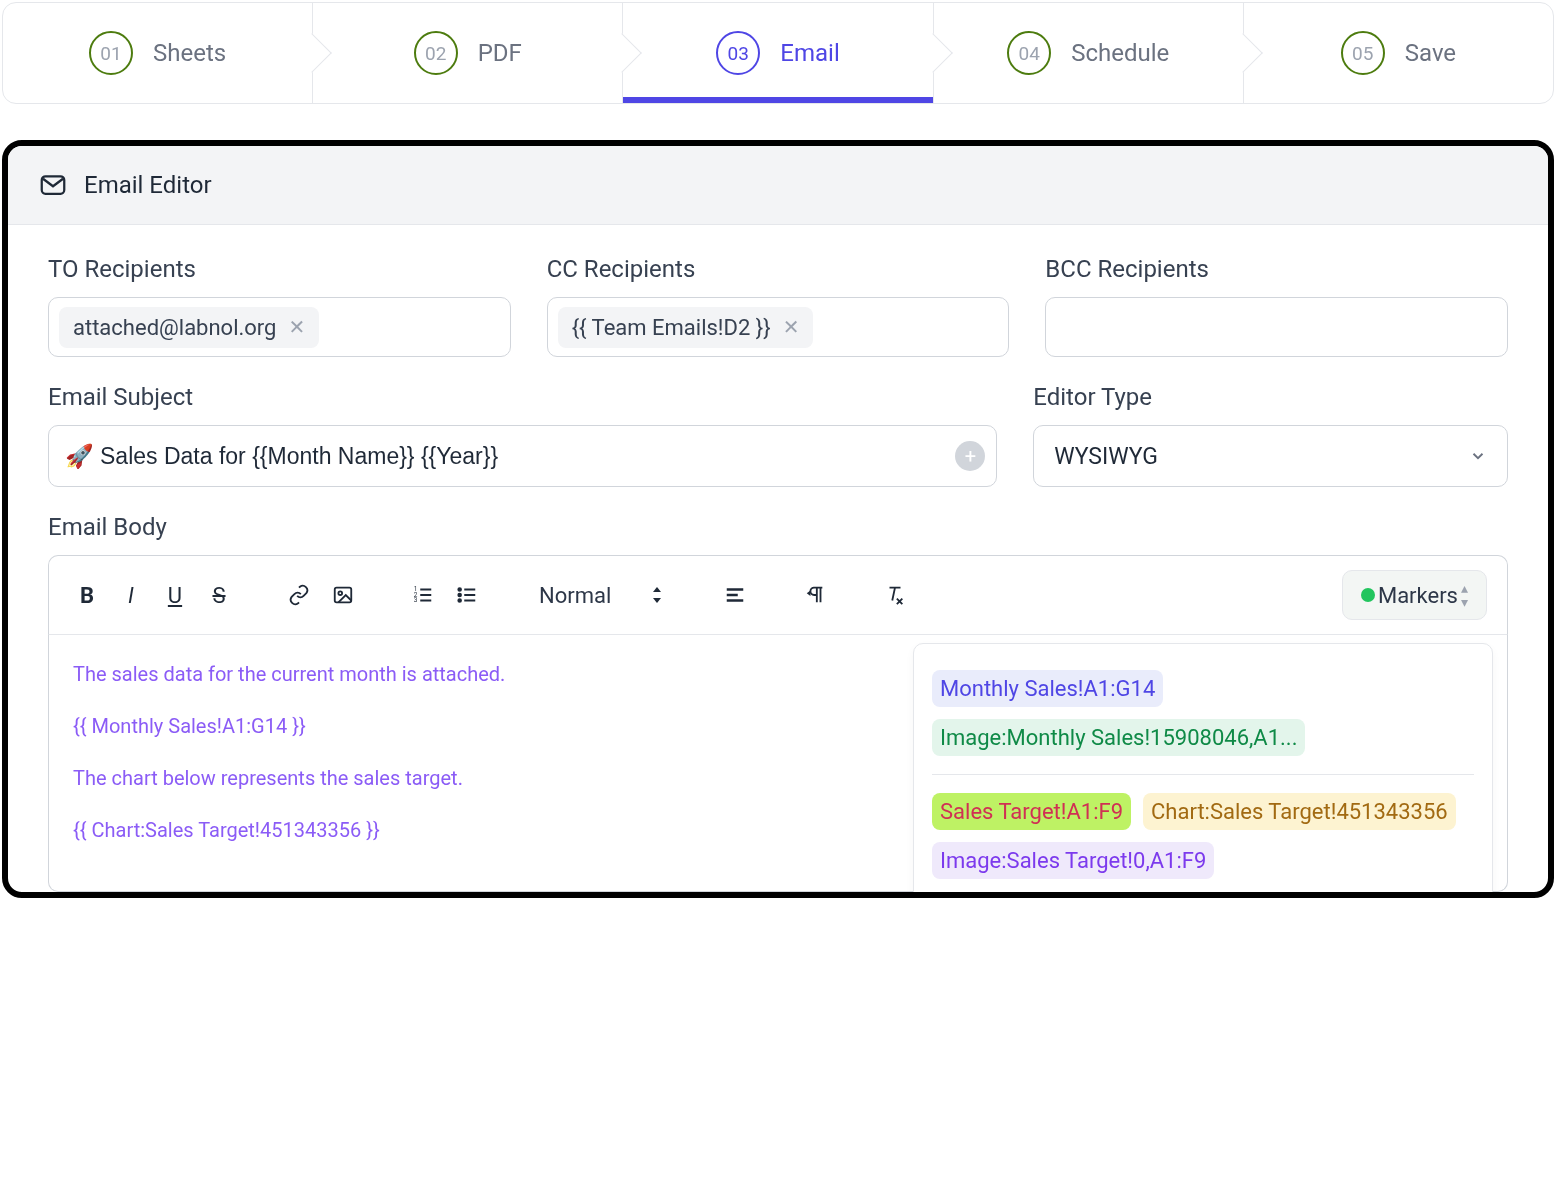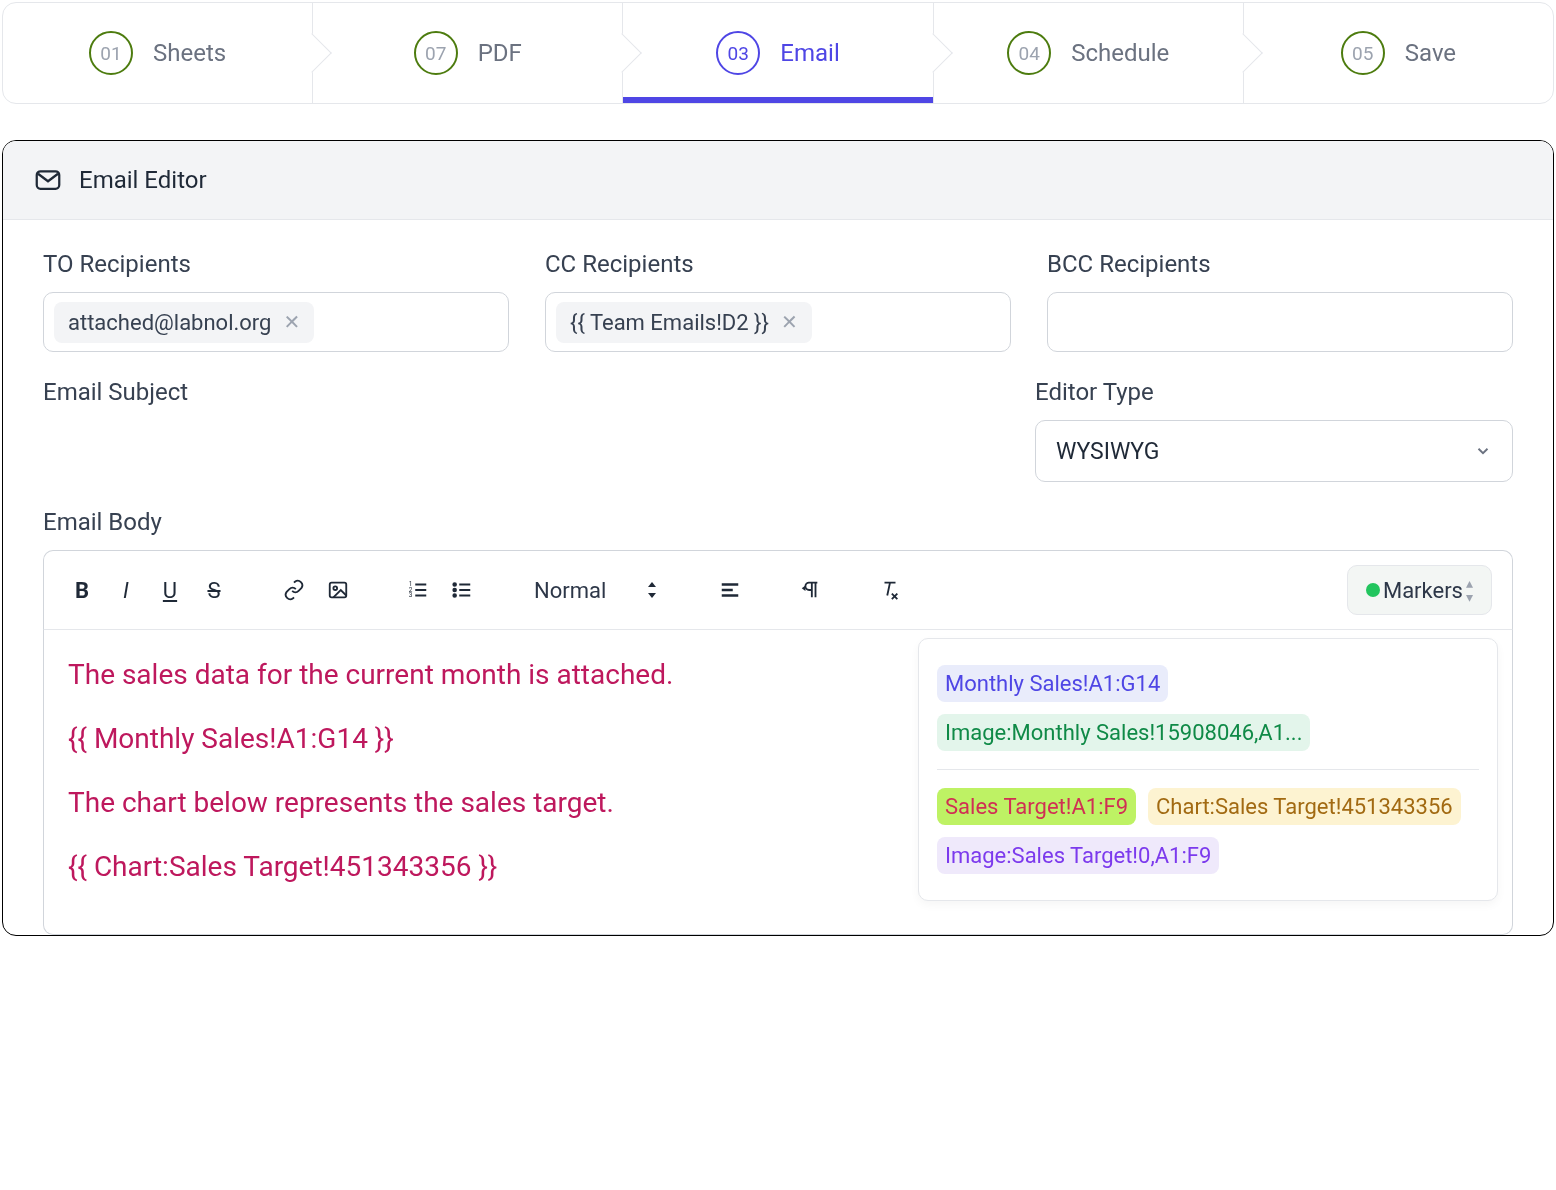--- a/index.html
+++ b/index.html
@@ -72,22 +72,22 @@
       border-top: 1px solid #e5e7eb;
       border-right: 1px solid #e5e7eb;
       background: #fff;
       z-index: 2;
     }
     .step:last-child .chevron { display:none; }
 
     
     .editor-panel {
       margin: 36px 2px 0 2px;
-      border: 1px solid #000000;
-      border-radius: 14px;
+      border: 6px solid #000000;
+      border-radius: 20px;
       overflow: hidden;
     }
     .panel-header {
       display: flex;
       align-items: center;
       gap: 16px;
       padding: 24px 30px;
       background: #f3f4f6;
       border-bottom: 1px solid #e5e7eb;
     }
@@ -237,23 +237,23 @@
       border: 1px solid #d1d5db;
       border-top: none;
       border-radius: 0 0 10px 10px;
       padding: 24px 24px;
       display: flex;
       gap: 20px;
       position: relative;
     }
     .body-text {
       flex: 1;
-      font-size: 28px;
+      font-size: 20px;
       line-height: 1.5;
-      color: #be185d;
+      color: #8b5cf6;
     }
     .body-text p { margin-bottom: 22px; }
 
     .markers-popover {
       width: 580px;
       border: 1px solid #e5e7eb;
       border-radius: 10px;
       padding: 18px 14px;
       box-shadow: 0 4px 10px rgba(0,0,0,0.04);
       position: absolute;
@@ -289,21 +289,21 @@
 </head>
 <body>
 
 <div class="stepper">
   <div class="step">
     <span class="num">01</span>
     <span class="label">Sheets</span>
     <span class="chevron"></span>
   </div>
   <div class="step">
-    <span class="num">07</span>
+    <span class="num">02</span>
     <span class="label">PDF</span>
     <span class="chevron"></span>
   </div>
   <div class="step active">
     <span class="num">03</span>
     <span class="label">Email</span>
     <span class="chevron"></span>
   </div>
   <div class="step">
     <span class="num">04</span>
@@ -353,20 +353,24 @@
 
       <div>
         <label class="field-label">BCC Recipients</label>
         <div class="field-box"></div>
       </div>
     </div>
 
     <div class="row2">
       <div>
         <label class="field-label">Email Subject</label>
+        <div class="subject-input">
+          <input class="subject-field" value="🚀 Sales Data for {{Month Name}} {{Year}}" style="">
+          <div class="plus-btn">+</div>
+        </div>
       </div>
 
       <div>
         <label class="field-label">Editor Type</label>
         <div class="select-box">
           <span>WYSIWYG</span>
           <span class="arrow">
             <svg width="18" height="18" viewBox="0 0 24 24" fill="none" stroke="#6b7280" stroke-width="2.5">
                 <path d="M6 9l6 6 6-6"></path>
               </svg>

